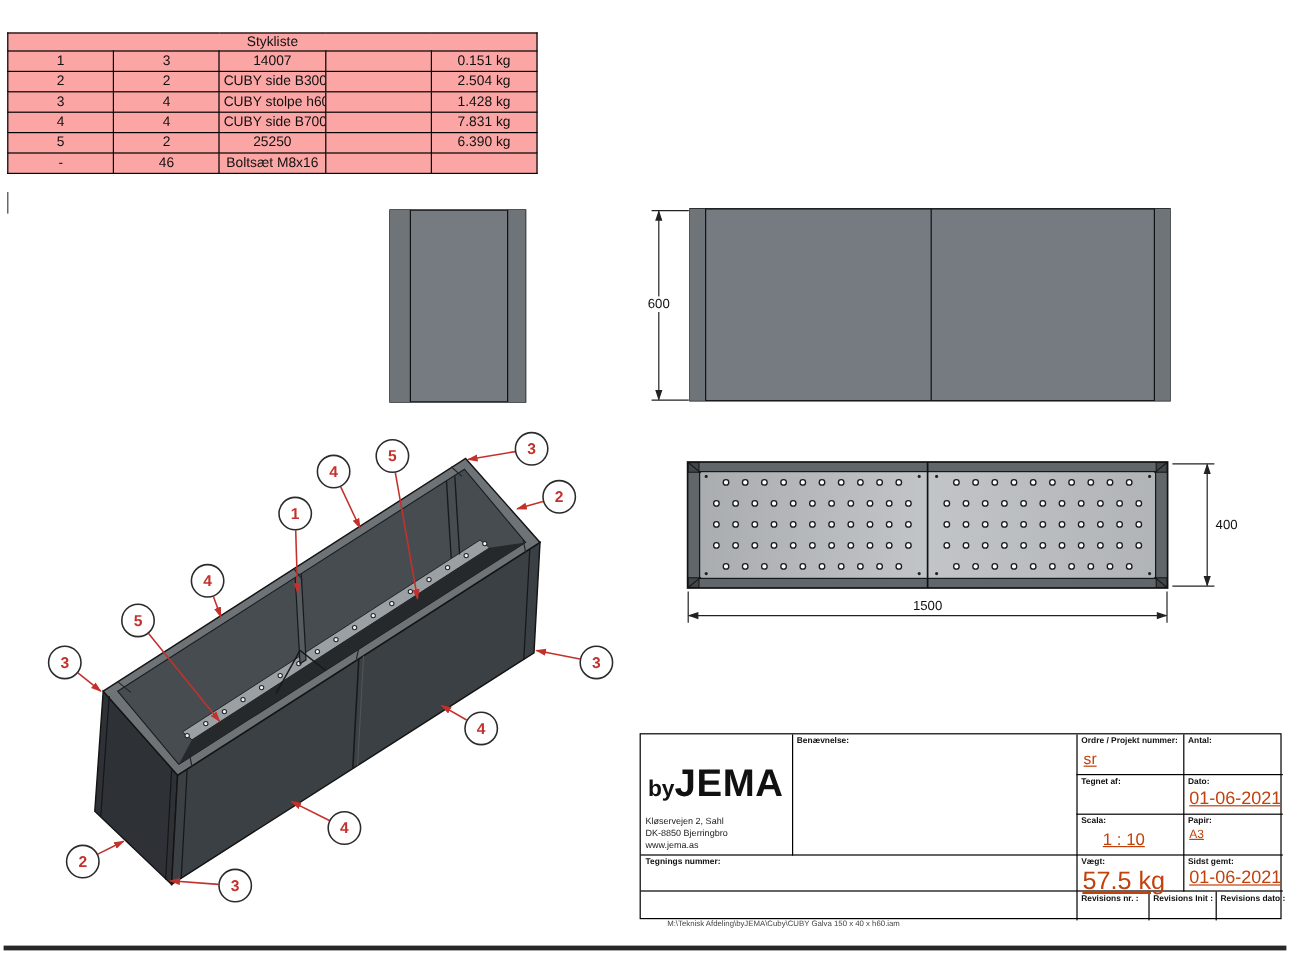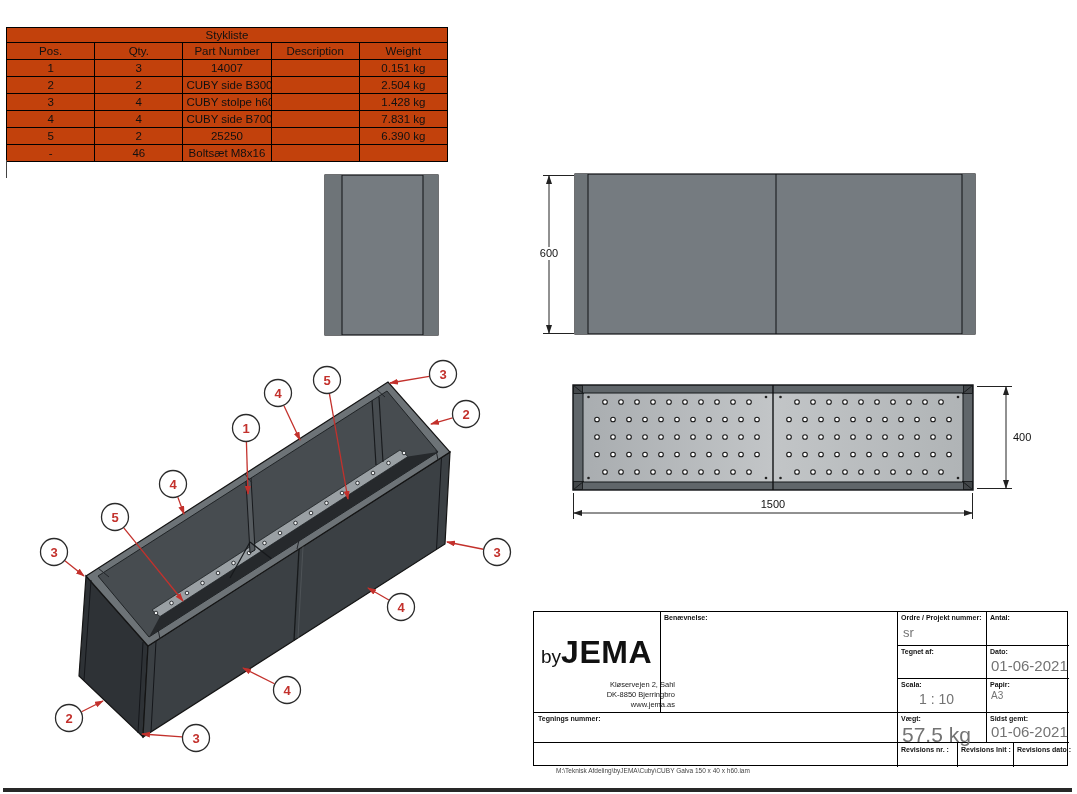--- a/index.html
+++ b/index.html
@@ -1,38 +1,38 @@
 <!DOCTYPE html>
 <html><head>
 <meta charset="utf-8">
 <style>
   html,body{margin:0;padding:0;background:#fff;}
   #sheet{position:relative;width:1077px;height:794px;background:#ffffff;overflow:hidden;
          font-family:"Liberation Sans", sans-serif;color:#111;}
   svg{position:absolute;left:0;top:0;}
   
   #parts-table{position:absolute;left:6px;top:27px;width:442px;border-collapse:collapse;
-               font-size:11.5px;table-layout:fixed;background:#c2410c;}
+               font-size:11.5px;table-layout:fixed;background:#fca5a5;}
   #parts-table td,#parts-table th{border:1px solid #000;padding:0 3px;height:16px;
                overflow:hidden;white-space:nowrap;font-weight:normal;}
   #parts-table .tt{text-align:center;height:14px;}
   #parts-table .hdr td{text-align:center;}
   #parts-table .c{text-align:center;}
   #parts-table .l{text-align:center;}
   #tbl-ext{position:absolute;left:6px;top:160px;height:18px;width:0;border-left:1px solid #444;}
   
   #title-block{position:absolute;left:533px;top:611px;width:535px;height:155px;
                border:1.5px solid #000;box-sizing:border-box;background:#fff;}
   .tb-line{position:absolute;background:#000;}
   .tb-label{position:absolute;font-size:7px;font-weight:bold;color:#111;white-space:nowrap;}
-  .tb-val{position:absolute;color:#737373;white-space:nowrap;}
+  .tb-val{position:absolute;color:#c2410c;white-space:nowrap;text-decoration:underline;}
   #logo{position:absolute;left:0;top:22px;width:125px;text-align:center;}
-  #logo .by{font-size:19px;font-weight:400;}
+  #logo .by{font-size:19px;font-weight:700;}
   #logo .jema{font-size:32px;font-weight:900;letter-spacing:.5px;}
-  #addr{position:absolute;left:16px;top:68px;width:125px;text-align:right;font-size:7.5px;line-height:1.3;color:#222;}
+  #addr{position:absolute;left:4px;top:68px;width:125px;text-align:left;font-size:7.5px;line-height:1.3;color:#222;}
   #disclaimer{position:absolute;left:4px;top:138px;width:352px;font-size:8.3px;font-weight:bold;font-style:italic;}
   #footer-path{position:absolute;left:556px;top:767px;font-size:6.5px;color:#444;}
   #bottom-bar{position:absolute;left:3px;top:788px;width:1069px;height:4px;background:#282828;}
 </style>
 </head>
 <body>
 
 <div id="sheet">
 
   <svg width="1077" height="794" viewBox="0 0 1077 794">
@@ -357,27 +357,20 @@
           <text x="196" y="742.5" text-anchor="middle" font-size="13" font-weight="bold" fill="#c3312c">3</text>
         </g>
       </g>
   </svg>
 
   <table id="parts-table">
     <tbody>
       <tr>
           <td class="tt" colspan="5">Stykliste</td>
         </tr>
-      <tr class="hdr">
-        <td style="width:36px">Pos.</td>
-        <td style="width:40px">Qty.</td>
-        <td style="width:206px">Part Number</td>
-        <td style="width:77px">Description</td>
-        <td style="width:77px">Weight</td>
-      </tr>
     </tbody>
     <tbody id="parts-rows">
         <tr>
           <td class="c">1</td>
           <td class="c">3</td>
           <td class="l">14007</td>
           <td class="l"></td>
           <td class="l">0.151 kg</td>
         </tr>
         <tr>

